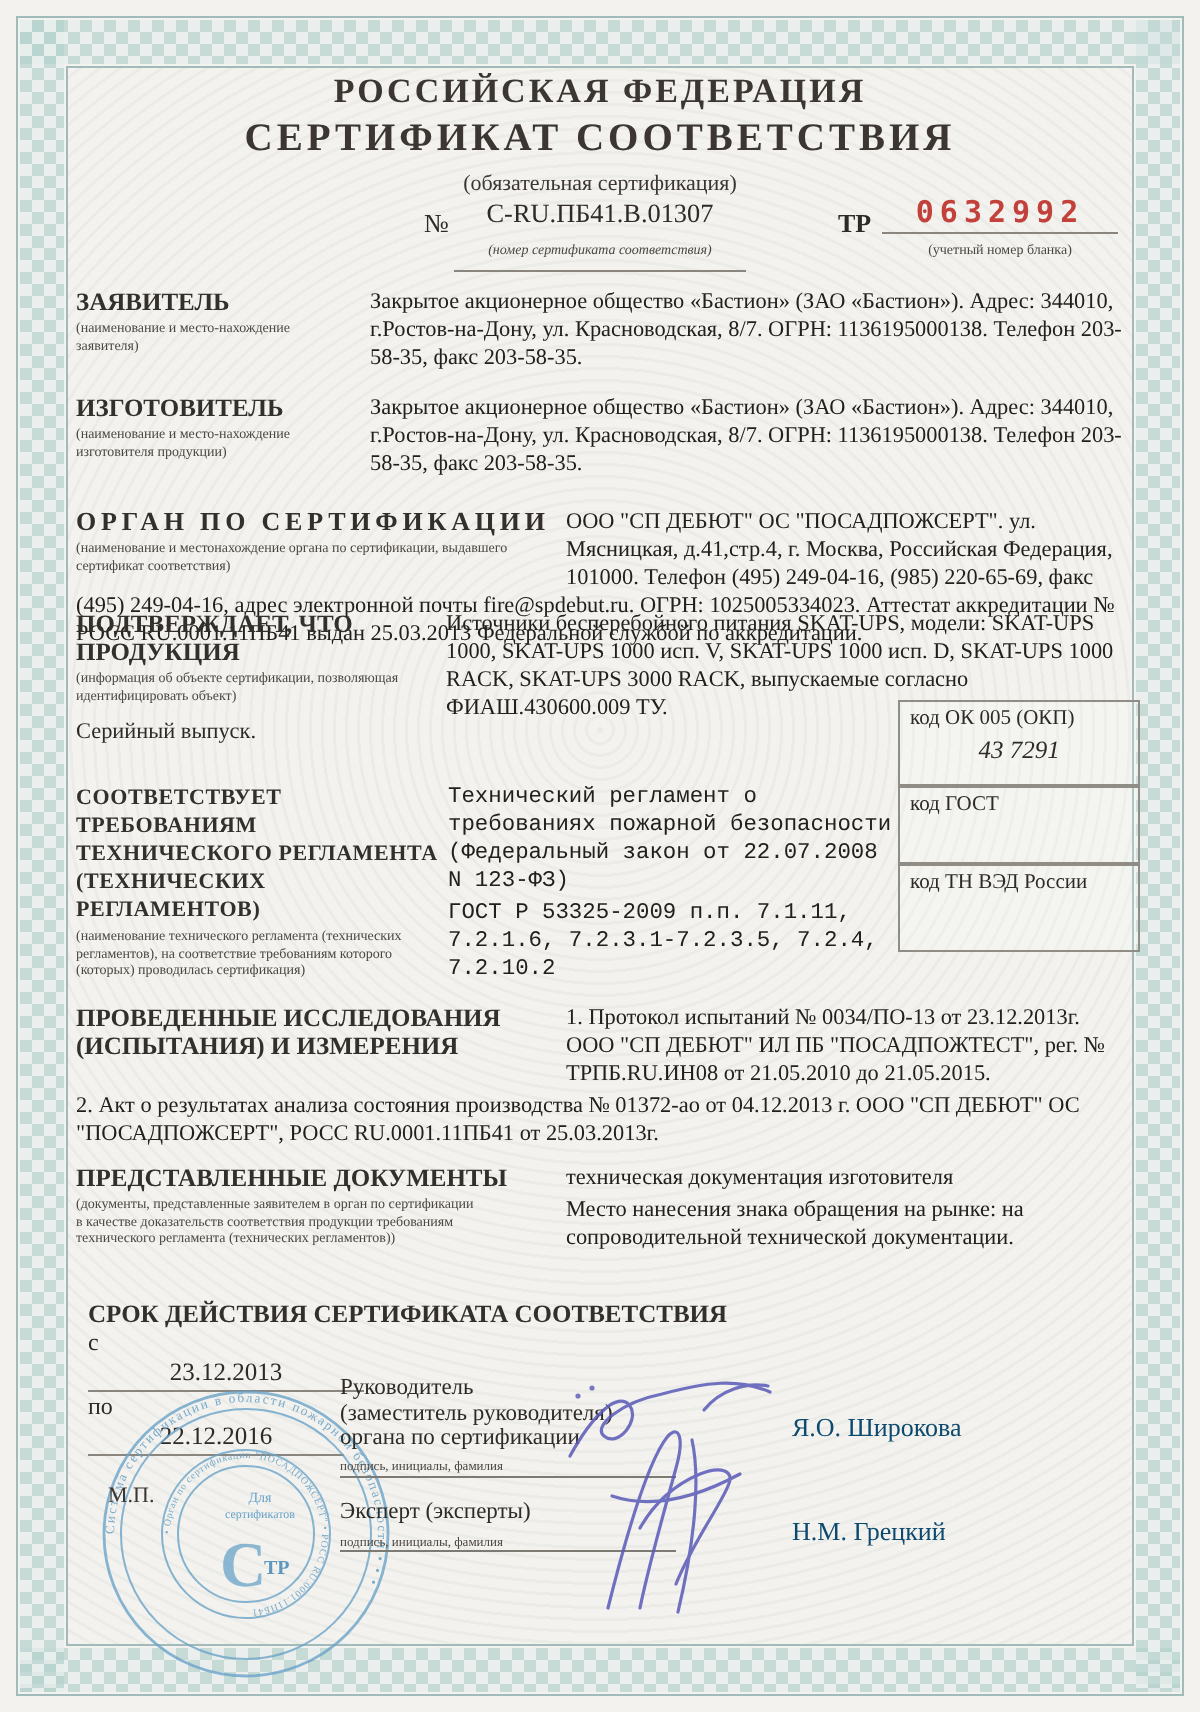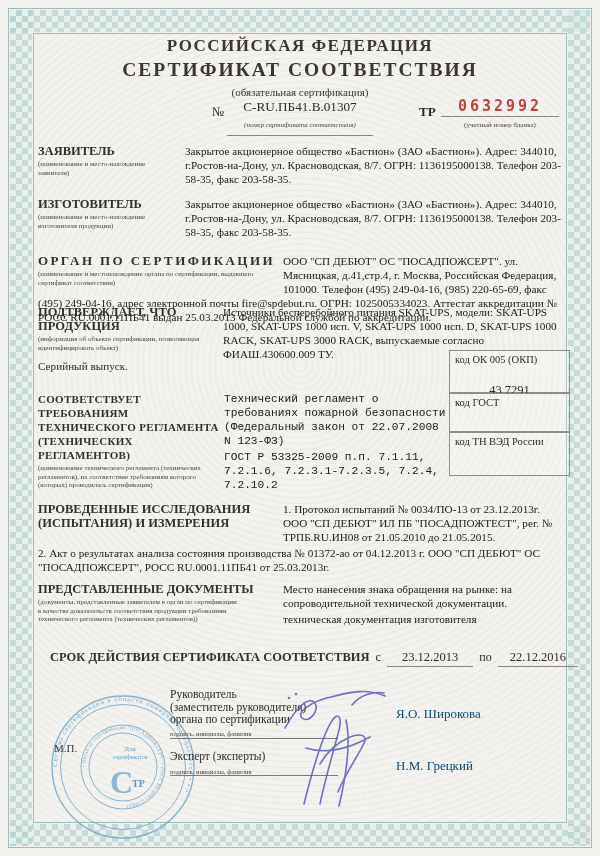--- a/index.html
+++ b/index.html
@@ -50,23 +50,23 @@
   .sec-applicant{top:144px;} .sec-manufacturer{top:197px;} .sec-certbody{top:254px;}
   .sec-product{top:305px;} .sec-compliance{top:392px;} .sec-research{top:502px;}
   .sec-documents{top:582px;}
   .compliance-val{padding-right:118px;font-family:Liberation Mono, monospace;}
   
   .code-box{position:absolute;border:1px solid #8f8d86;background:rgba(255,255,255,.15);}
   .box-okp{left:449px;top:350px;width:119px;height:41px;}
   .box-ekps{left:449px;top:393px;width:119px;height:37px;}
   .box-tnved{left:449px;top:432px;width:119px;height:42px;}
   .code-label{font-size:10.5px;padding:3px 0 0 5px;color:#2e2a26;}
-  .code-value{font-size:12.5px;text-align:center;margin-top:18px;}
-  
-  .validity{position:absolute;left:50px;top:650px;width:528px;display:flex;align-items:baseline;}
+  .code-value{font-size:12.5px;text-align:center;margin-top:3px;font-style:italic;}
+  
+  .validity{position:absolute;left:38px;top:650px;width:528px;display:flex;align-items:baseline;flex-direction:column;}
   .validity .lbl{font-size:12.5px;white-space:nowrap;}
   .v-from-label,.v-to-label{font-size:12px;margin:0 6px 0 6px;}
   .v-date{border-bottom:1px solid #8a867f;text-align:center;font-size:12.5px;padding-bottom:1px;}
   .v-d1{width:138px;} .v-d2{width:128px;}
   
   .sig-zone{position:absolute;left:38px;top:686px;width:528px;height:164px;}
   .stamp-svg{position:absolute;left:10px;top:6px;width:150px;height:150px;}
   .mp{position:absolute;left:16px;top:56px;font-size:11px;color:#3a3733;z-index:2;}
   .sig-label-block{position:absolute;left:132px;width:168px;border-bottom:1px solid #7d7a74;padding-bottom:12px;}
   .slb-head{top:2px;} .slb-expert{top:64px;}
@@ -166,22 +166,22 @@
       <p>2. Акт о результатах анализа состояния производства № 01372-ао от 04.12.2013 г. ООО "СП ДЕБЮТ" ОС "ПОСАДПОЖСЕРТ", РОСС RU.0001.11ПБ41 от 25.03.2013г.</p>
     </div>
   </div>
 
   <div class="section sec-documents">
     <div class="lbl-block w245">
       <div class="lbl" style="white-space:nowrap;">ПРЕДСТАВЛЕННЫЕ ДОКУМЕНТЫ</div>
       <div class="cap" style="width:200px;">(документы, представленные заявителем в орган по сертификации в качестве доказательств соответствия продукции требованиям технического регламента (технических регламентов))</div>
     </div>
     <div class="val val-bfc">
+      <p>техническая документация изготовителя</p>
       <p>Место нанесения знака обращения на рынке: на сопроводительной технической документации.</p>
-      <p>техническая документация изготовителя</p>
     </div>
   </div>
 
   <div class="validity">
     <span class="lbl">СРОК ДЕЙСТВИЯ СЕРТИФИКАТА СООТВЕТСТВИЯ</span>
     <span class="v-from-label">с</span>
     <span class="v-date v-d1">23.12.2013</span>
     <span class="v-to-label">по</span>
     <span class="v-date v-d2">22.12.2016</span>
   </div>

